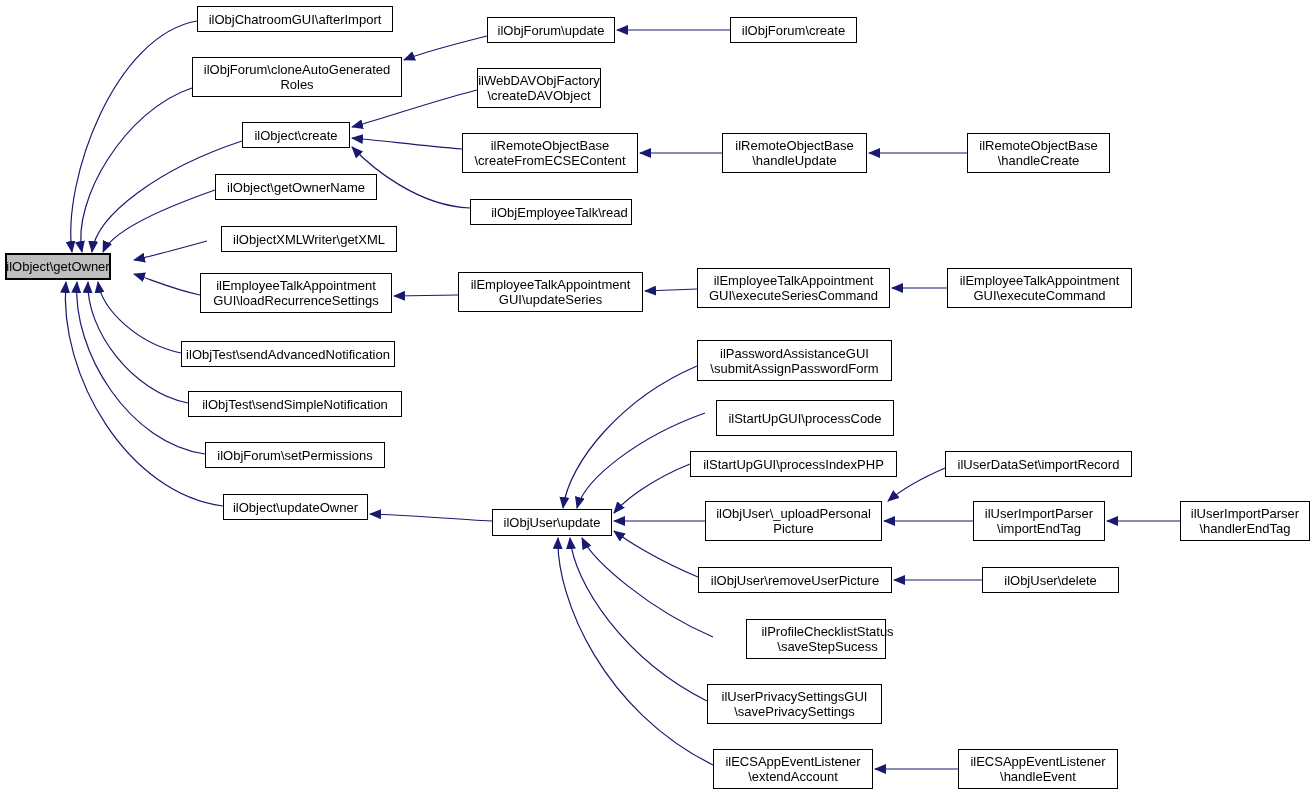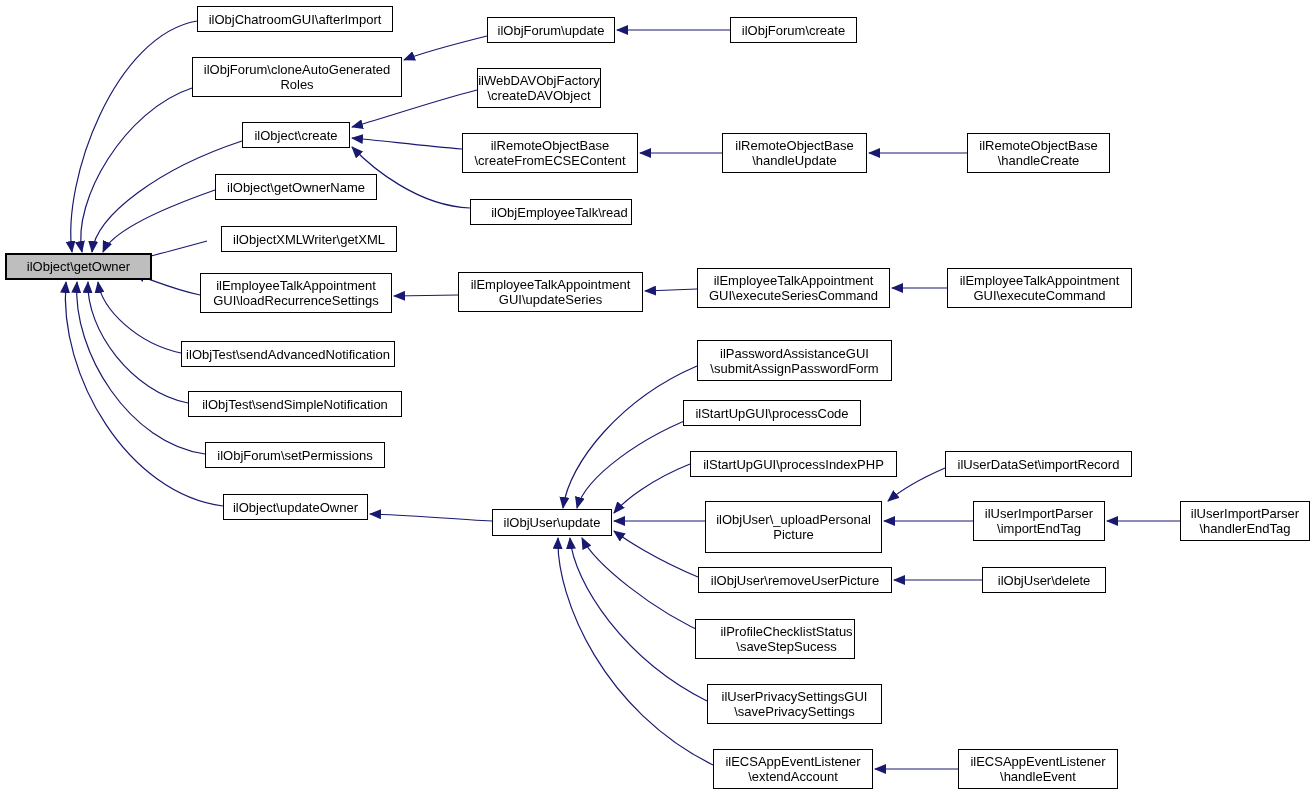--- a/index.html
+++ b/index.html
@@ -82,21 +82,21 @@
         <path d="M707,701 C625,660 574,584 570,538" class="edge" marker-end="url(#arrowhead)"></path>
         <path d="M713,765 C605,712 556,600 558,538" class="edge" marker-end="url(#arrowhead)"></path>
         <path d="M945,468 C922,478 900,491 888,501" class="edge" marker-end="url(#arrowhead)"></path>
         <path d="M973,521 L884,521" class="edge" marker-end="url(#arrowhead)"></path>
         <path d="M1180,521 L1107,521" class="edge" marker-end="url(#arrowhead)"></path>
         <path d="M982,580 L894,580" class="edge" marker-end="url(#arrowhead)"></path>
         <path d="M958,769 L875,769" class="edge" marker-end="url(#arrowhead)"></path>
       </g>
   </svg>
 
-<div class="node root" style="left: 5px; top: 253px; width: 147px; height: 27px;">ilObject\getOwner</div>
+<div class="node root" style="left: 5px; top: 253px; width: 106px; height: 27px;">ilObject\getOwner</div>
     <div class="node" style="left: 197px; top: 6px; width: 196px; height: 26px;">ilObjChatroomGUI\afterImport</div>
     <div class="node" style="left: 192px; top: 57px; width: 210px; height: 40px;">ilObjForum\cloneAutoGenerated
 Roles</div>
     <div class="node" style="left: 242px; top: 122px; width: 108px; height: 26px;">ilObject\create</div>
     <div class="node" style="left: 215px; top: 174px; width: 162px; height: 26px;">ilObject\getOwnerName</div>
     <div class="node" style="left: 221px; top: 226px; width: 176px; height: 26px;">ilObjectXMLWriter\getXML</div>
     <div class="node" style="left: 200px; top: 273px; width: 192px; height: 40px;">ilEmployeeTalkAppointment
 GUI\loadRecurrenceSettings</div>
     <div class="node" style="left: 181px; top: 341px; width: 214px; height: 26px;">ilObjTest\sendAdvancedNotification</div>
     <div class="node" style="left: 188px; top: 391px; width: 214px; height: 26px;">ilObjTest\sendSimpleNotification</div>
@@ -106,41 +106,41 @@
     <div class="node" style="left: 477px; top: 68px; width: 124px; height: 40px;">ilWebDAVObjFactory
 \createDAVObject</div>
     <div class="node" style="left: 462px; top: 133px; width: 176px; height: 40px;">ilRemoteObjectBase
 \createFromECSEContent</div>
     <div class="node" style="left: 470px; top: 199px; width: 162px; height: 26px; padding-left: 17px;">ilObjEmployeeTalk\read</div>
     <div class="node" style="left: 458px; top: 272px; width: 185px; height: 40px;">ilEmployeeTalkAppointment
 GUI\updateSeries</div>
     <div class="node" style="left: 492px; top: 509px; width: 120px; height: 27px;">ilObjUser\update</div>
     <div class="node" style="left: 697px; top: 334px; width: 195px; height: 41px; margin-top: 6px;">ilPasswordAssistanceGUI
 \submitAssignPasswordForm</div>
-    <div class="node" style="left: 683px; top: 400px; width: 178px; height: 26px;">ilStartUpGUI\processCode</div>
+    <div class="node" style="left: 716px; top: 400px; width: 178px; height: 36px;">ilStartUpGUI\processCode</div>
     <div class="node" style="left: 690px; top: 451px; width: 207px; height: 26px;">ilStartUpGUI\processIndexPHP</div>
-    <div class="node" style="left: 705px; top: 501px; width: 177px; height: 52px;">ilObjUser\_uploadPersonal
+    <div class="node" style="left: 705px; top: 501px; width: 177px; height: 40px;">ilObjUser\_uploadPersonal
 Picture</div>
     <div class="node" style="left: 698px; top: 567px; width: 194px; height: 26px;">ilObjUser\removeUserPicture</div>
-    <div class="node" style="left: 695px; top: 619px; width: 160px; height: 40px; padding-left: 23px;">ilProfileChecklistStatus
+    <div class="node" style="left: 746px; top: 619px; width: 140px; height: 40px; padding-left: 23px;">ilProfileChecklistStatus
 \saveStepSucess</div>
     <div class="node" style="left: 707px; top: 684px; width: 175px; height: 40px;">ilUserPrivacySettingsGUI
 \savePrivacySettings</div>
     <div class="node" style="left: 713px; top: 749px; width: 160px; height: 40px;">ilECSAppEventListener
 \extendAccount</div>
     <div class="node" style="left: 697px; top: 268px; width: 193px; height: 40px;">ilEmployeeTalkAppointment
 GUI\executeSeriesCommand</div>
     <div class="node" style="left: 722px; top: 133px; width: 145px; height: 40px;">ilRemoteObjectBase
 \handleUpdate</div>
     <div class="node" style="left: 730px; top: 17px; width: 127px; height: 26px;">ilObjForum\create</div>
     <div class="node" style="left: 947px; top: 268px; width: 185px; height: 40px;">ilEmployeeTalkAppointment
 GUI\executeCommand</div>
     <div class="node" style="left: 967px; top: 133px; width: 143px; height: 40px;">ilRemoteObjectBase
 \handleCreate</div>
     <div class="node" style="left: 945px; top: 451px; width: 187px; height: 26px;">ilUserDataSet\importRecord</div>
     <div class="node" style="left: 973px; top: 501px; width: 132px; height: 40px;">ilUserImportParser
 \importEndTag</div>
-    <div class="node" style="left: 982px; top: 567px; width: 124px; height: 26px;">ilObjUser\delete</div>
+    <div class="node" style="left: 982px; top: 567px; width: 137px; height: 26px;">ilObjUser\delete</div>
     <div class="node" style="left: 958px; top: 749px; width: 160px; height: 40px;">ilECSAppEventListener
 \handleEvent</div>
     <div class="node" style="left: 1180px; top: 501px; width: 130px; height: 40px;">ilUserImportParser
 \handlerEndTag</div>
   </div>
 
 </body></html>

